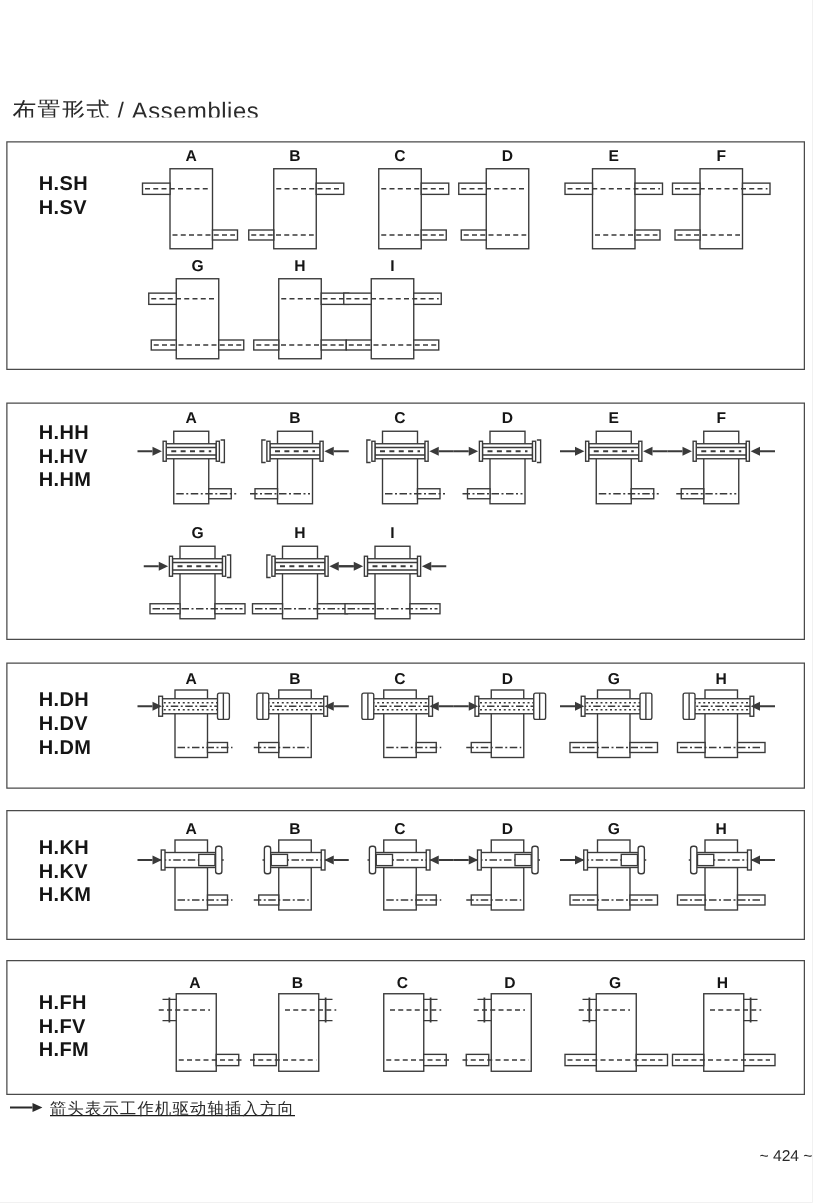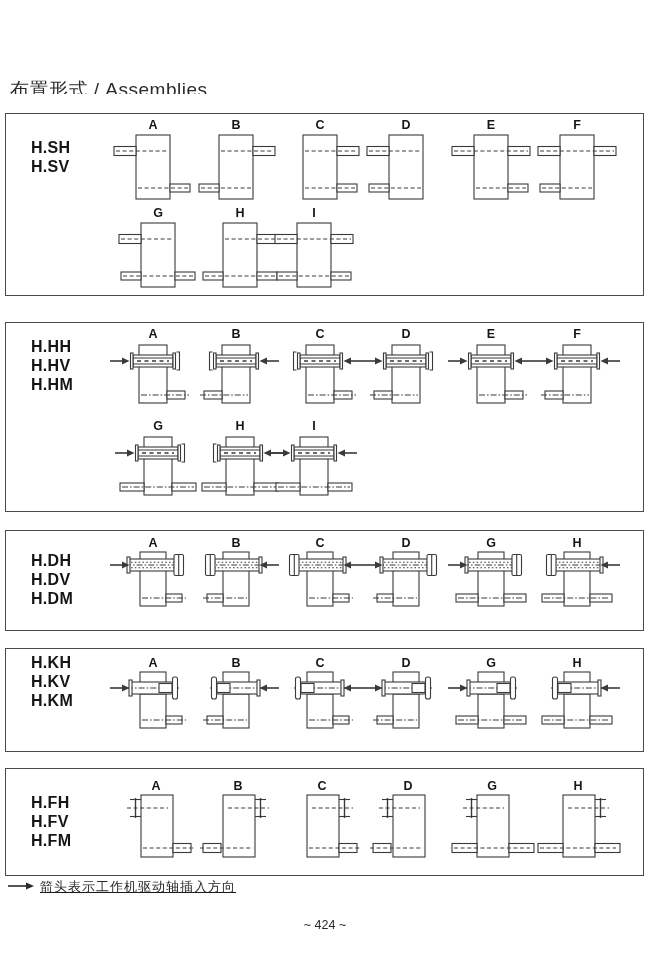--- a/index.html
+++ b/index.html
@@ -30,21 +30,21 @@
   .footnote{
     position:absolute;left:8px;top:878px;width:620px;
   }
   .footnote-row{display:flex;align-items:flex-start;text-decoration:underline;}
   .footnote-arrow{margin-top:3px;flex:0 0 auto;}
   .footnote-texts{margin-left:6px;}
   .footnote-zh{font-size:13px;color:#2a2a2a;letter-spacing:1px;}
   .footnote-en{font-size:12.5px;color:#2a2a2a;margin-top:2px;}
   .pageno{
     position:absolute;left:0;top:918px;width:100%;
-    text-align:center;font-size:12.5px;color:#2a2a2a;
+    text-align:right;font-size:12.5px;color:#2a2a2a;
   }
 </style>
 </head>
 <body>
 
 <div class="page">
 
   <div class="title-clip">
     <span>布置形式 / Assemblies</span>
   </div>
@@ -438,21 +438,21 @@
             <line x1="22" y1="29" x2="78" y2="29" stroke="#3a3a3a" stroke-width="1.1" stroke-dasharray="6 2 1.6 2"></line>
             <rect x="73" y="21" width="3" height="16" fill="#fff" stroke="#3a3a3a" stroke-width="1.1"></rect>
             <rect x="19.5" y="18.5" width="9.5" height="21" fill="#fff" stroke="#3a3a3a" stroke-width="1.1" rx="1.5"></rect>
             <line x1="24.3" y1="18.5" x2="24.3" y2="39.5" stroke="#3a3a3a" stroke-width="1.1"></line>
             <line x1="93" y1="29" x2="81" y2="29" stroke="#3a3a3a" stroke-width="1.6"></line>
             <polygon points="81,25.4 81,32.6 73.5,29" fill="#3a3a3a"></polygon>
           </svg>
         </div>
       </div>
       <div class="sec-box" style="top: 648px; height: 104px;">
-        <div class="models" style="top: 4px;">
+        <div class="models" style="top: 20px;">
           <div>H.KH</div>
           <div>H.KV</div>
           <div>H.KM</div>
         </div>
         <div class="diag-cell" style="left: 97px; top: 7px;">
           <svg width="100" height="88" viewBox="0 0 100 88">
             <text x="50" y="11" text-anchor="middle" font-size="12.5" font-weight="bold" fill="#151515" font-family="&quot;Liberation Sans&quot;,sans-serif">A</text>
             <rect x="37" y="16" width="26" height="12" fill="#fff" stroke="#3a3a3a" stroke-width="1.1"></rect>
             <rect x="37" y="38" width="26" height="34" fill="#fff" stroke="#3a3a3a" stroke-width="1.1"></rect>
             <rect x="63" y="60" width="16" height="8" fill="#fff" stroke="#3a3a3a" stroke-width="1.1"></rect>

